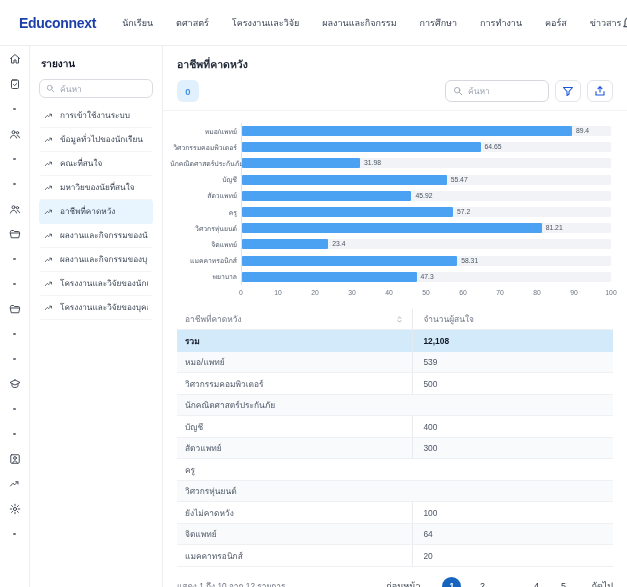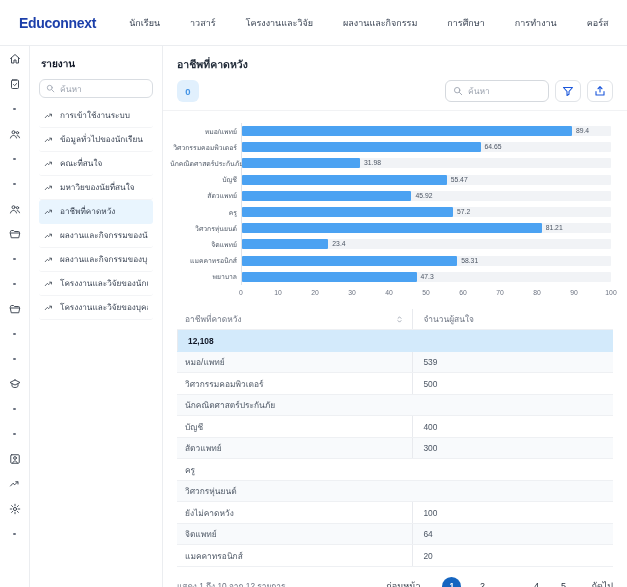--- a/index.html
+++ b/index.html
@@ -6,21 +6,21 @@
   html,body { background:#fff; }
   body { font-family:"Liberation Sans","DejaVu Sans",sans-serif; color:#374151; }
   .app { width:627px; height:587px; display:flex; flex-direction:column; outline:1px solid #e5e7eb; overflow:hidden; background:#fff; }
 
   
   .navbar { height:46px; flex:none; display:flex; align-items:center; padding:0 10px; border-bottom:1px solid #ebedf0; background:#fff; }
   .hamburger { width:14px; height:10px; display:flex; flex-direction:column; justify-content:space-between; cursor:pointer; margin-right:9px; }
   .hamburger i { display:block; height:1.6px; background:#555e6b; border-radius:1px; }
   .logo { font-size:14px; font-weight:800; color:#1c3faa; letter-spacing:-0.3px; margin-right:26px; white-space:nowrap; }
   .nav-menu { display:flex; align-items:center; gap:23px; flex:1; font-size:9px; color:#374151; }
-  .nav-item { cursor:pointer; white-space:nowrap;margin-left:7px; }
+  .nav-item { cursor:pointer; white-space:nowrap; }
   .nav-right { display:flex; align-items:center; }
   .bell { width:16px; height:16px; color:#4b5563; display:flex; align-items:center; justify-content:center; cursor:pointer; }
 
   .body-row { flex:1; display:flex; min-height:0; }
 
   
   .rail { width:30px; flex:none; border-right:1px solid #ebedf0; display:flex; flex-direction:column; align-items:center; padding-top:7px; gap:13px; background:#fff; }
   .rail-icon { width:12px; height:12px; color:#3c4450; display:flex; align-items:center; justify-content:center; cursor:pointer; }
   .rail-icon svg { width:12px; height:12px; }
   .rail-dot { width:12px; height:12px; display:flex; align-items:center; justify-content:center; }
@@ -92,21 +92,21 @@
 
   <div class="navbar">
     <div class="hamburger">
         <i></i>
         <i></i>
         <i></i>
       </div>
     <div class="logo">Educonnext</div>
     <div class="nav-menu">
         <div class="nav-item">นักเรียน</div>
-        <div class="nav-item">าวสาร์</div>
+        <div class="nav-item">ตศาสตร์</div>
         <div class="nav-item">โครงงานและวิจัย</div>
         <div class="nav-item">ผลงานและกิจกรรม</div>
         <div class="nav-item">การศึกษา</div>
         <div class="nav-item">การทำงาน</div>
         <div class="nav-item">คอร์ส</div>
         <div class="nav-item">ข่าวสาร</div>
       </div>
     <div class="nav-right">
       <span class="bell">
         <svg viewBox="0 0 24 24" fill="none" stroke="currentColor" stroke-width="1.8" stroke-linecap="round" stroke-linejoin="round">
@@ -416,20 +416,23 @@
             <span class="sort">
               <svg viewBox="0 0 24 24" fill="none" stroke="currentColor" stroke-width="2.4" stroke-linecap="round" stroke-linejoin="round">
                   <path d="M8 9l4-4 4 4"></path>
                   <path d="M8 15l4 4 4-4"></path>
                 </svg>
             </span>
           </div>
           <div class="t-c2">จำนวนผู้สนใจ</div>
         </div>
         <div class="t-total">
+          <div class="t-c1">
+              <span>รวม</span>
+            </div>
           <div class="t-c2">12,108</div>
         </div>
         <div>
             <div class="t-row">
               <div class="t-c1">
                 <span>หมอ/แพทย์</span>
               </div>
               <div class="t-c2">539</div>
             </div>
             <div class="t-row">

